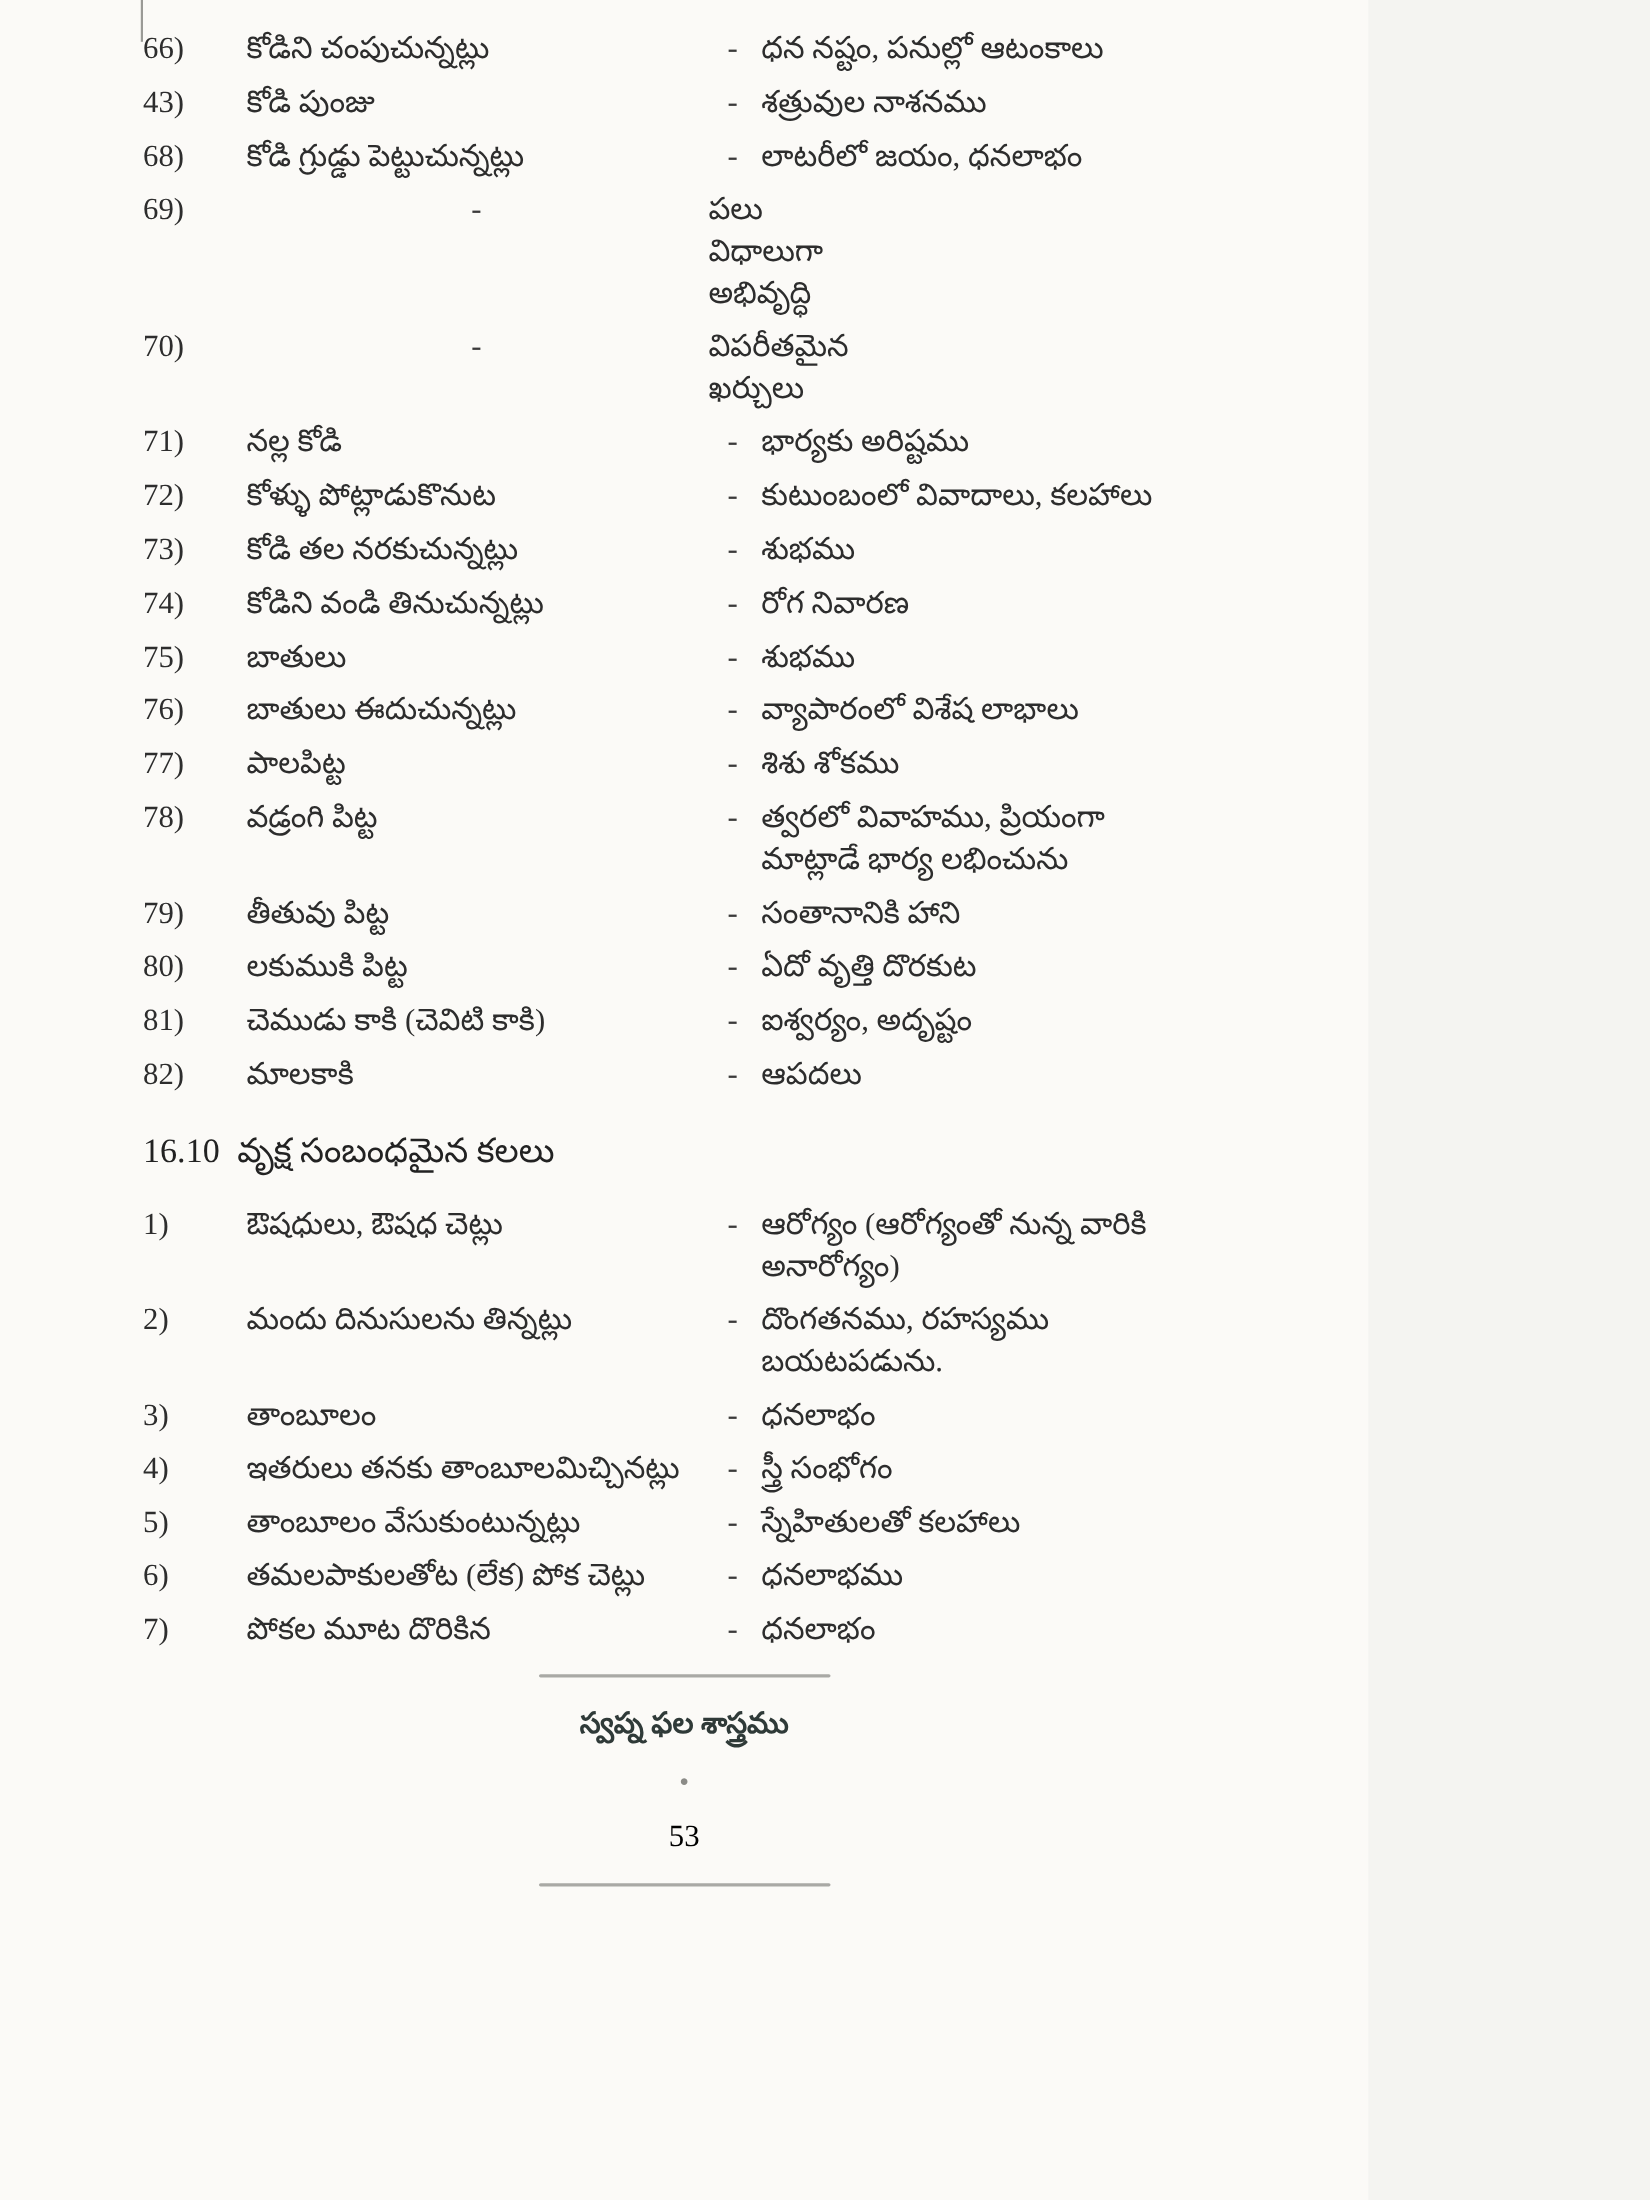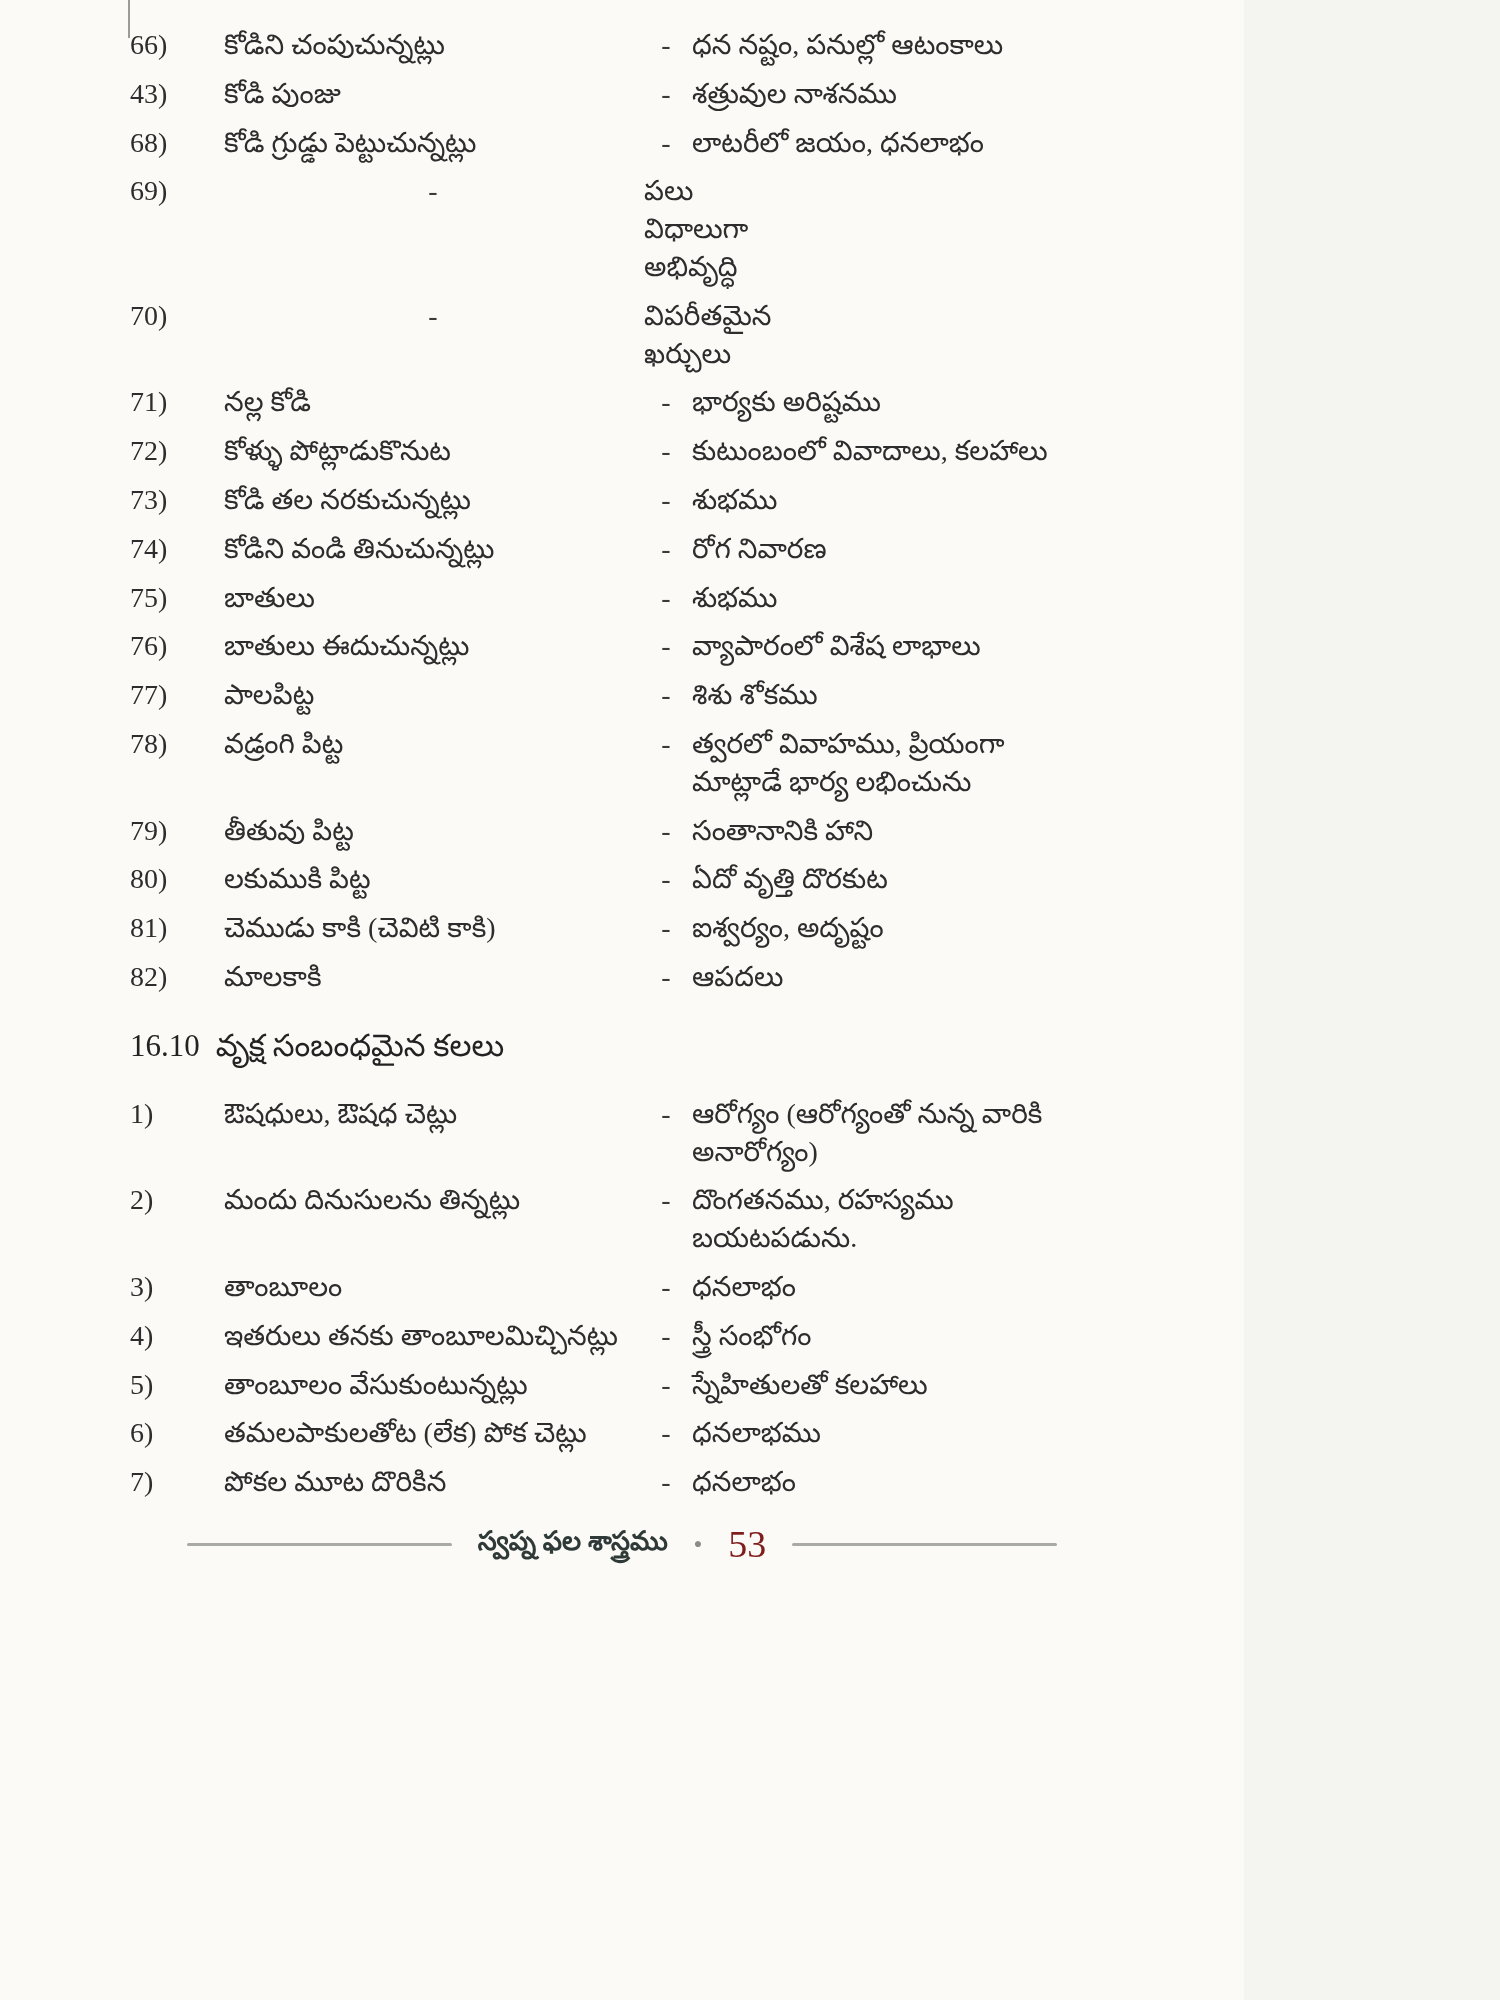--- a/index.html
+++ b/index.html
@@ -62,40 +62,41 @@
   }
   .footer {
     position: absolute;
     left: 0;
     top: 1522px;
     width: 100%;
     display: flex;
     justify-content: center;
     align-items: center;
     gap: 26px;
+    flex-direction: column;
   }
   .footer-rule {
     width: 265px;
     height: 3px;
     background: #a9a9a5;
     border-radius: 2px;
   }
   .footer-title {
     font-size: 27px;
     color: #2f3a38;
     font-weight: bold;
   }
   .footer-dot {
     font-size: 14px;
     color: #8b8b87;
     line-height: 1;
   }
   .footer-page {
-    font-size: 38px;
-    color: #7f1d1d;
+    font-size: 28px;
+    color: #000000;
   }
 </style>
 </head>
 <body>
 
 <div class="page">
 
   <div class="edge-mark"></div>
 
   <div class="content">

